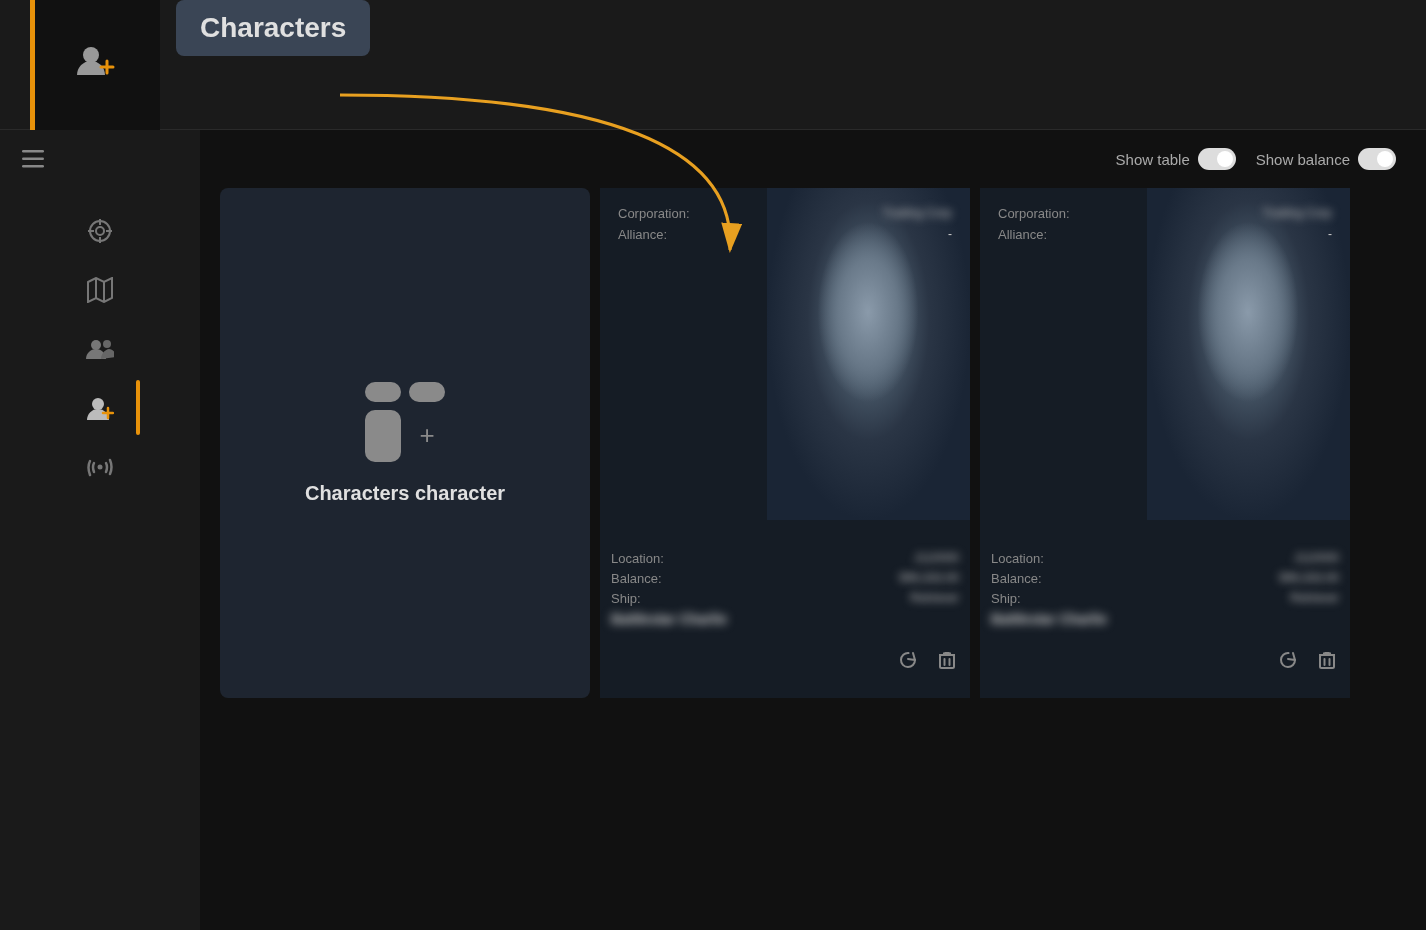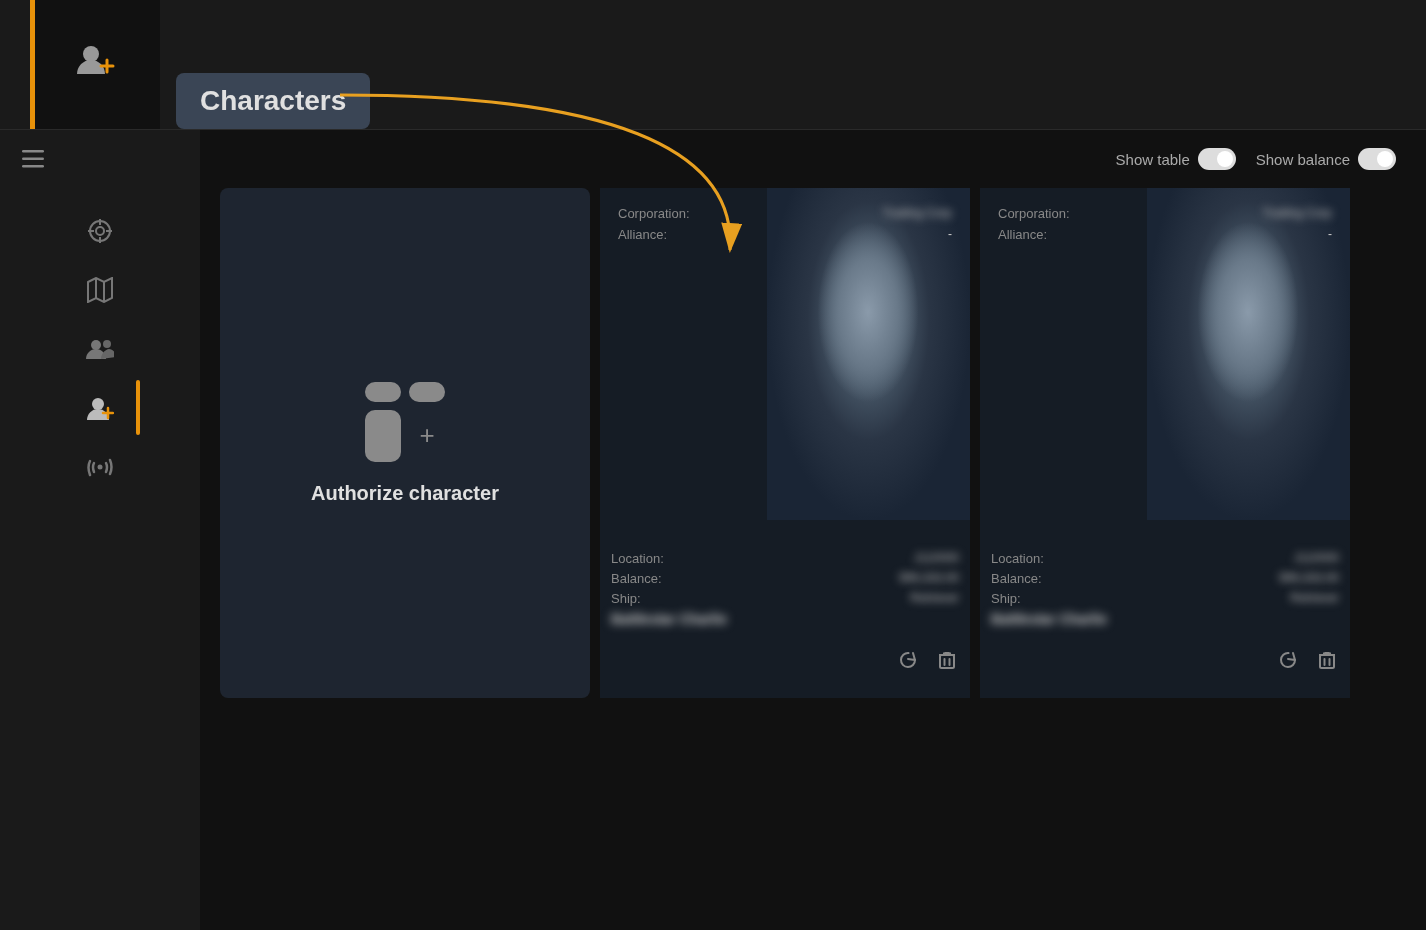--- a/index.html
+++ b/index.html
@@ -10,21 +10,21 @@
       font-family: -apple-system, BlinkMacSystemFont, 'Segoe UI', sans-serif;
       width: 1426px;
       height: 930px;
       overflow: hidden;
       position: relative;
     }
 
     
     .top-bar {
       display: flex;
-      align-items: flex-end;
+      align-items: flex-start;
       background: #1a1a1a;
       height: 130px;
       padding-left: 30px;
       border-bottom: 1px solid #2a2a2a;
     }
 
     .top-bar-icon-area {
       width: 130px;
       height: 130px;
       background: #111;
@@ -470,21 +470,21 @@
 
     <div class="cards-grid">
 
       <div class="authorize-card">
         <div class="authorize-icon-grid">
           <div class="auth-icon-cell"></div>
           <div class="auth-icon-cell"></div>
           <div class="auth-icon-cell"></div>
           <div class="auth-icon-cell plus">+</div>
         </div>
-        <div class="authorize-title">Authorize character</div>
+        <div class="authorize-title">Characters character</div>
       </div>
 
       <div class="character-card">
         <div class="character-card-portrait">
           <div class="portrait-face"></div>
         </div>
         <div class="character-card-header">
           <div class="char-info-row">
             <span class="char-info-label">Corporation:</span>
             <span class="char-info-value blurred">Trading Corp</span>

